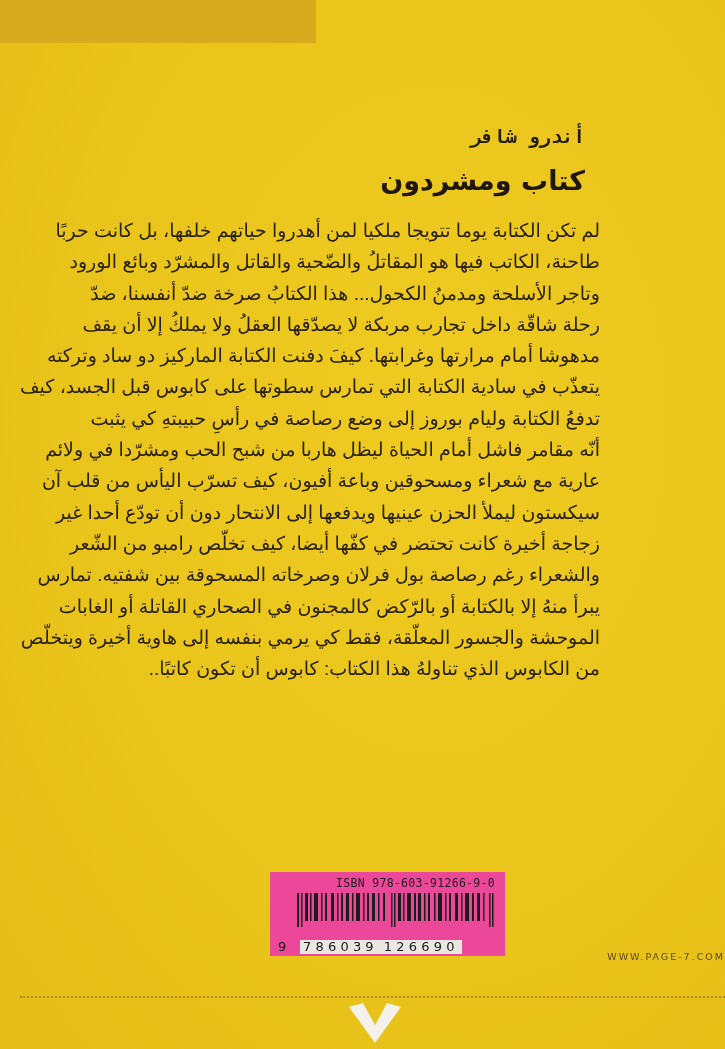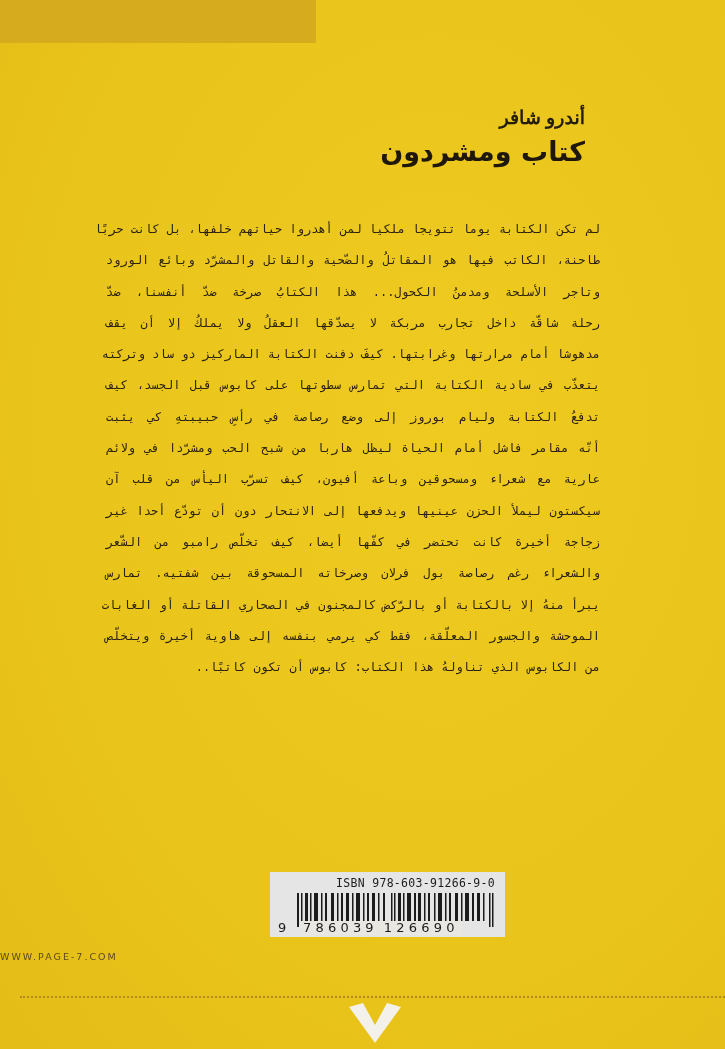--- a/index.html
+++ b/index.html
@@ -25,62 +25,63 @@
       background: #d6ab1d;
     }
     .header {
       position: absolute;
       right: 140px;
       top: 105px;
       text-align: right;
       direction: rtl;
     }
     .author {
-      font-family: Liberation Sans, sans-serif;
+      font-family: Liberation Mono, monospace;
       font-size: 19px;
       font-weight: bold;
       line-height: 26px;
       color: #241c0c;
+      margin-top: 20px;
     }
     .title {
       font-family: "DejaVu Sans", sans-serif;
       font-size: 27px;
       font-weight: bold;
       line-height: 38px;
       color: #1f180a;
-      margin-top: 2px;
+      margin-top: 11px;
     }
     .blurb {
       position: absolute;
       left: 106px;
       width: 494px;
       top: 215px;
       direction: rtl;
       text-align: right;
     }
     .blurb-line {
-      font-family: Liberation Mono, monospace;
-      font-size: 12px;
+      font-family: Liberation Sans, sans-serif;
+      font-size: 19px;
       line-height: 31.3px;
       height: 31.3px;
       white-space: nowrap;
       text-align: justify;
       text-align-last: justify;
       color: #2a2110;
     }
     .blurb-line.last {
       text-align-last: right;
     }
     .barcode-box {
       position: absolute;
       left: 270px;
       top: 872px;
       width: 235px;
-      height: 65px;
-      background: #e5e5e5;
+      height: 84px;
+      background: #ec4899;
     }
     .isbn-text {
       position: absolute;
       left: 0;
       right: 10px;
       top: 4px;
       text-align: right;
       font-family: "DejaVu Sans Mono", monospace;
       font-size: 11.5px;
       letter-spacing: 0.3px;
@@ -111,21 +112,21 @@
       padding: 0 3px;
       line-height: 14px;
     }
     .digit-group.g1 { margin-left: 0px; text-align: right; }
     .digit-group.g2 { }
     .website {
       position: absolute;
       left: 0;
       width: 725px;
       top: 951px;
-      text-align: left;
+      text-align: right;
       font-family: "DejaVu Sans", sans-serif;
       font-size: 9.5px;
       letter-spacing: 2px;
       color: #5a4a1e;
     }
     .dotted-line {
       position: absolute;
       left: 20px;
       right: 0;
       top: 996px;

